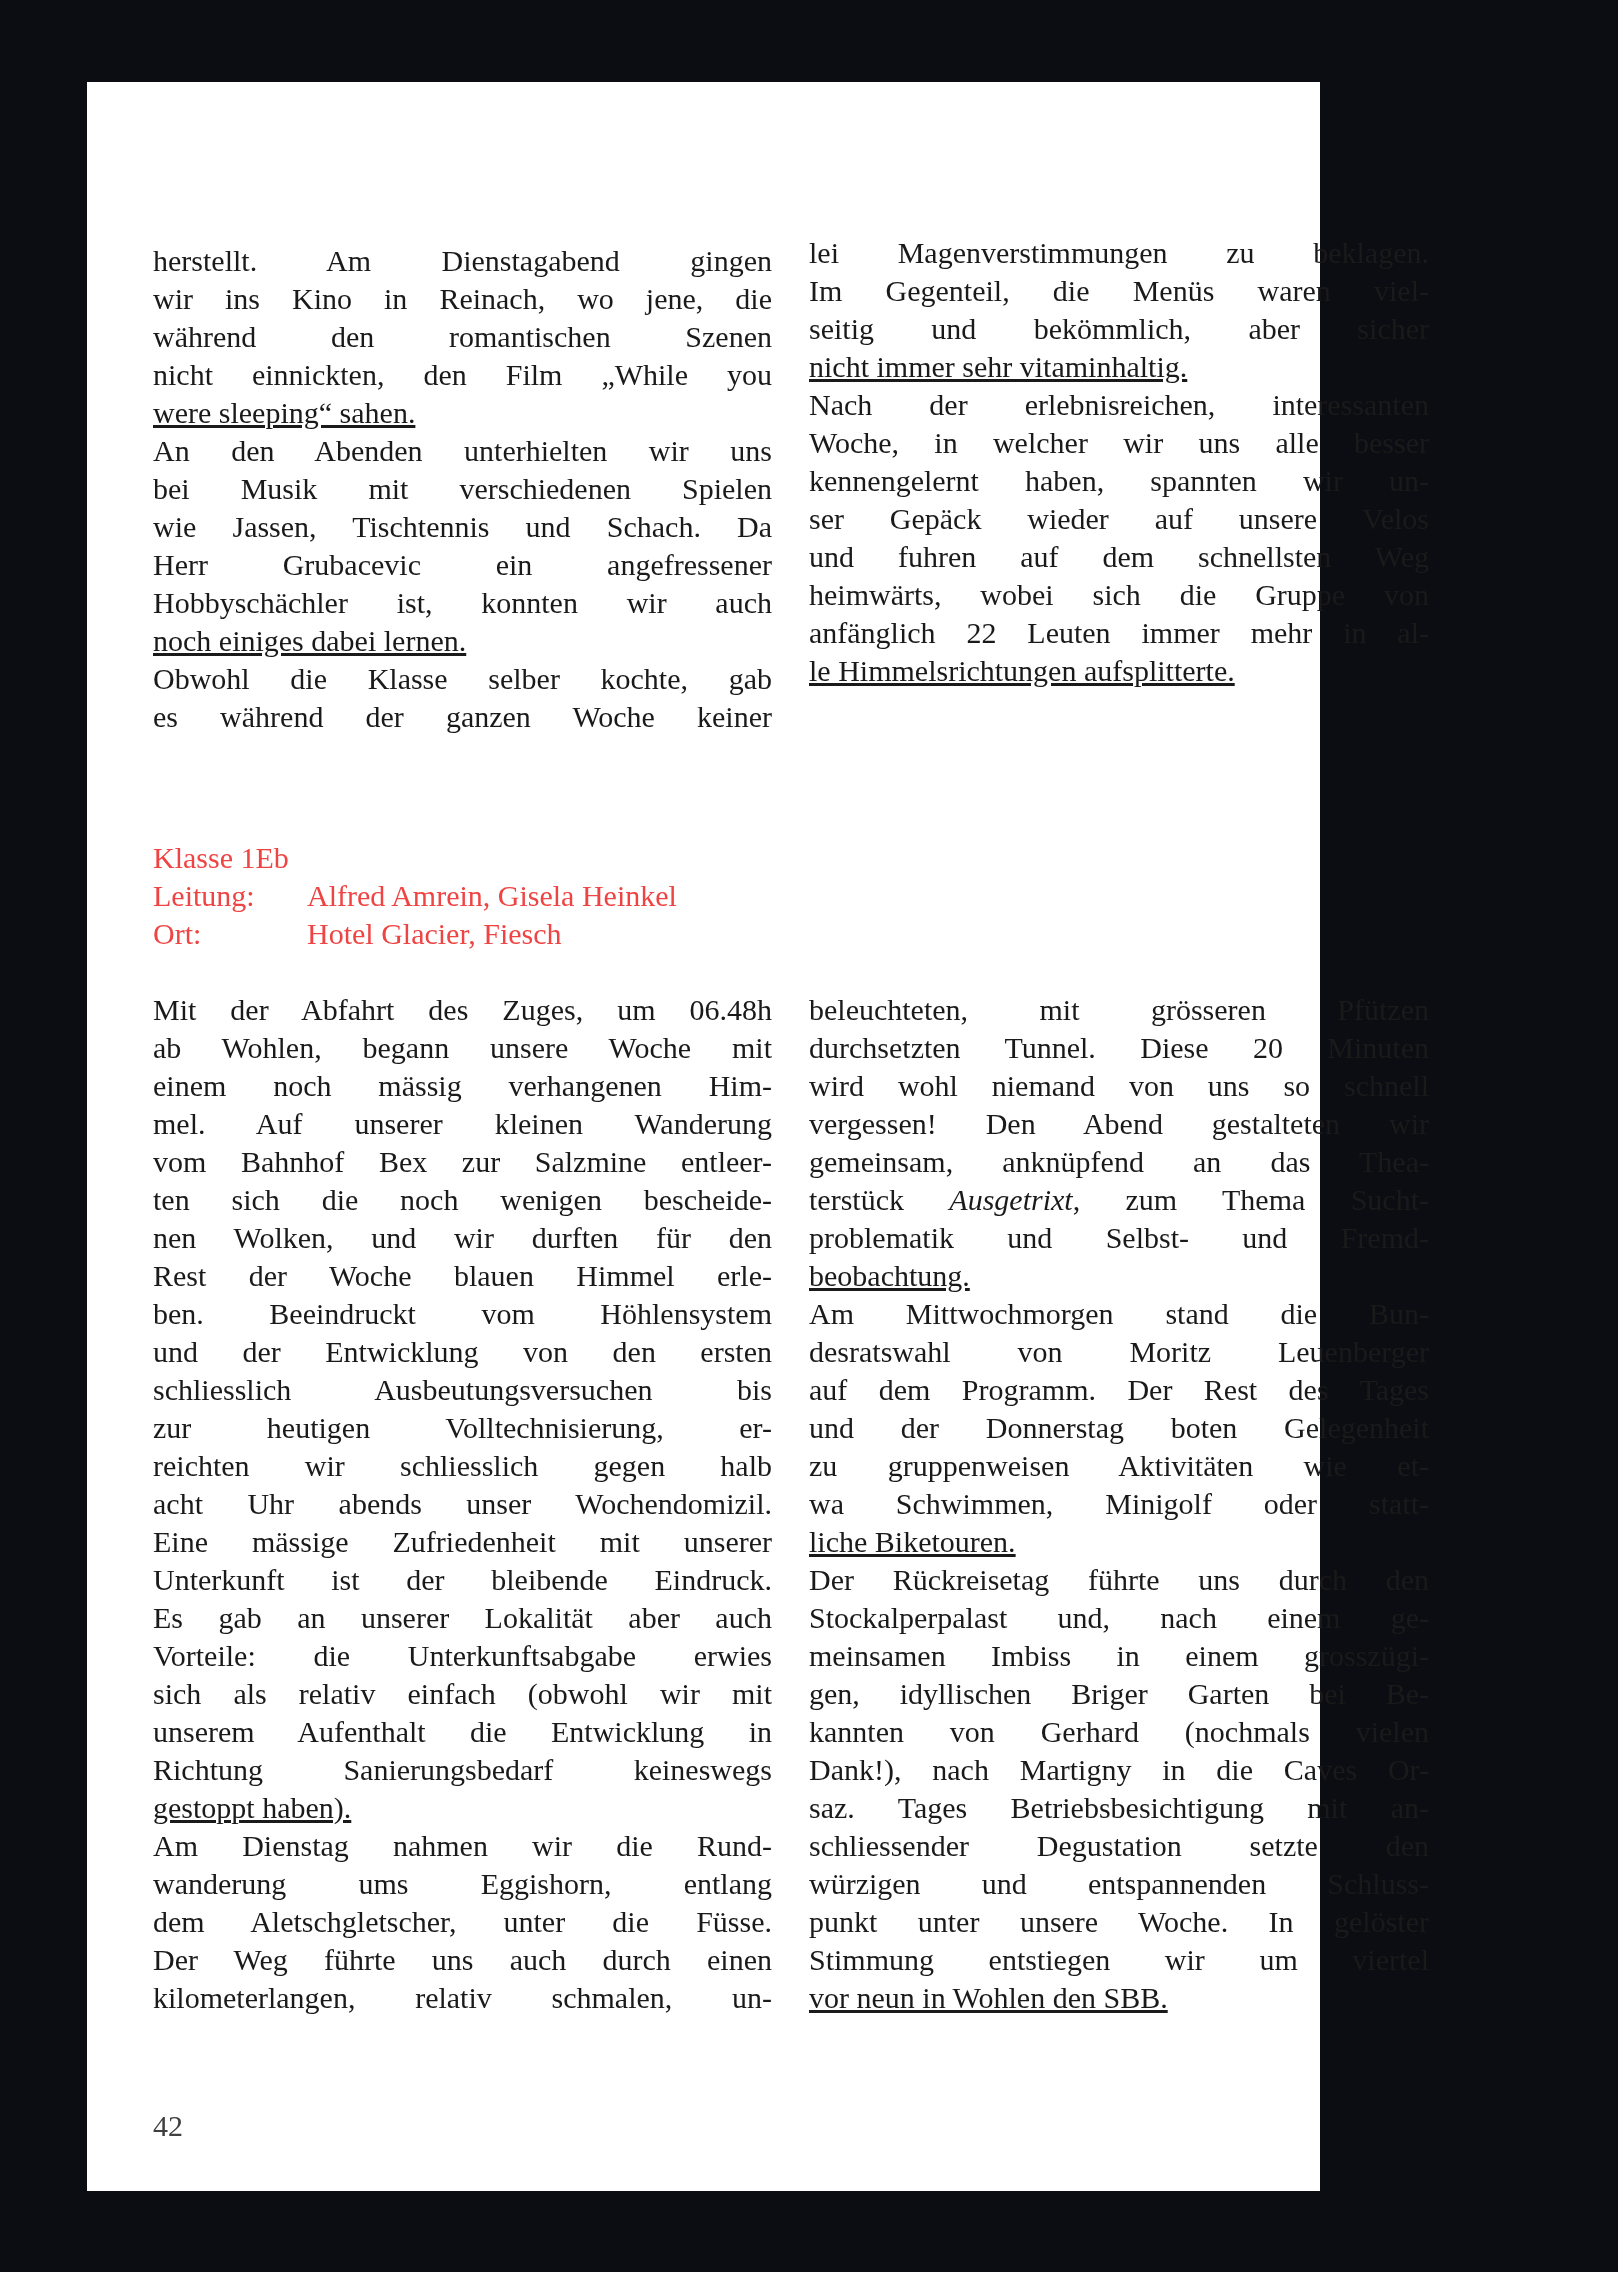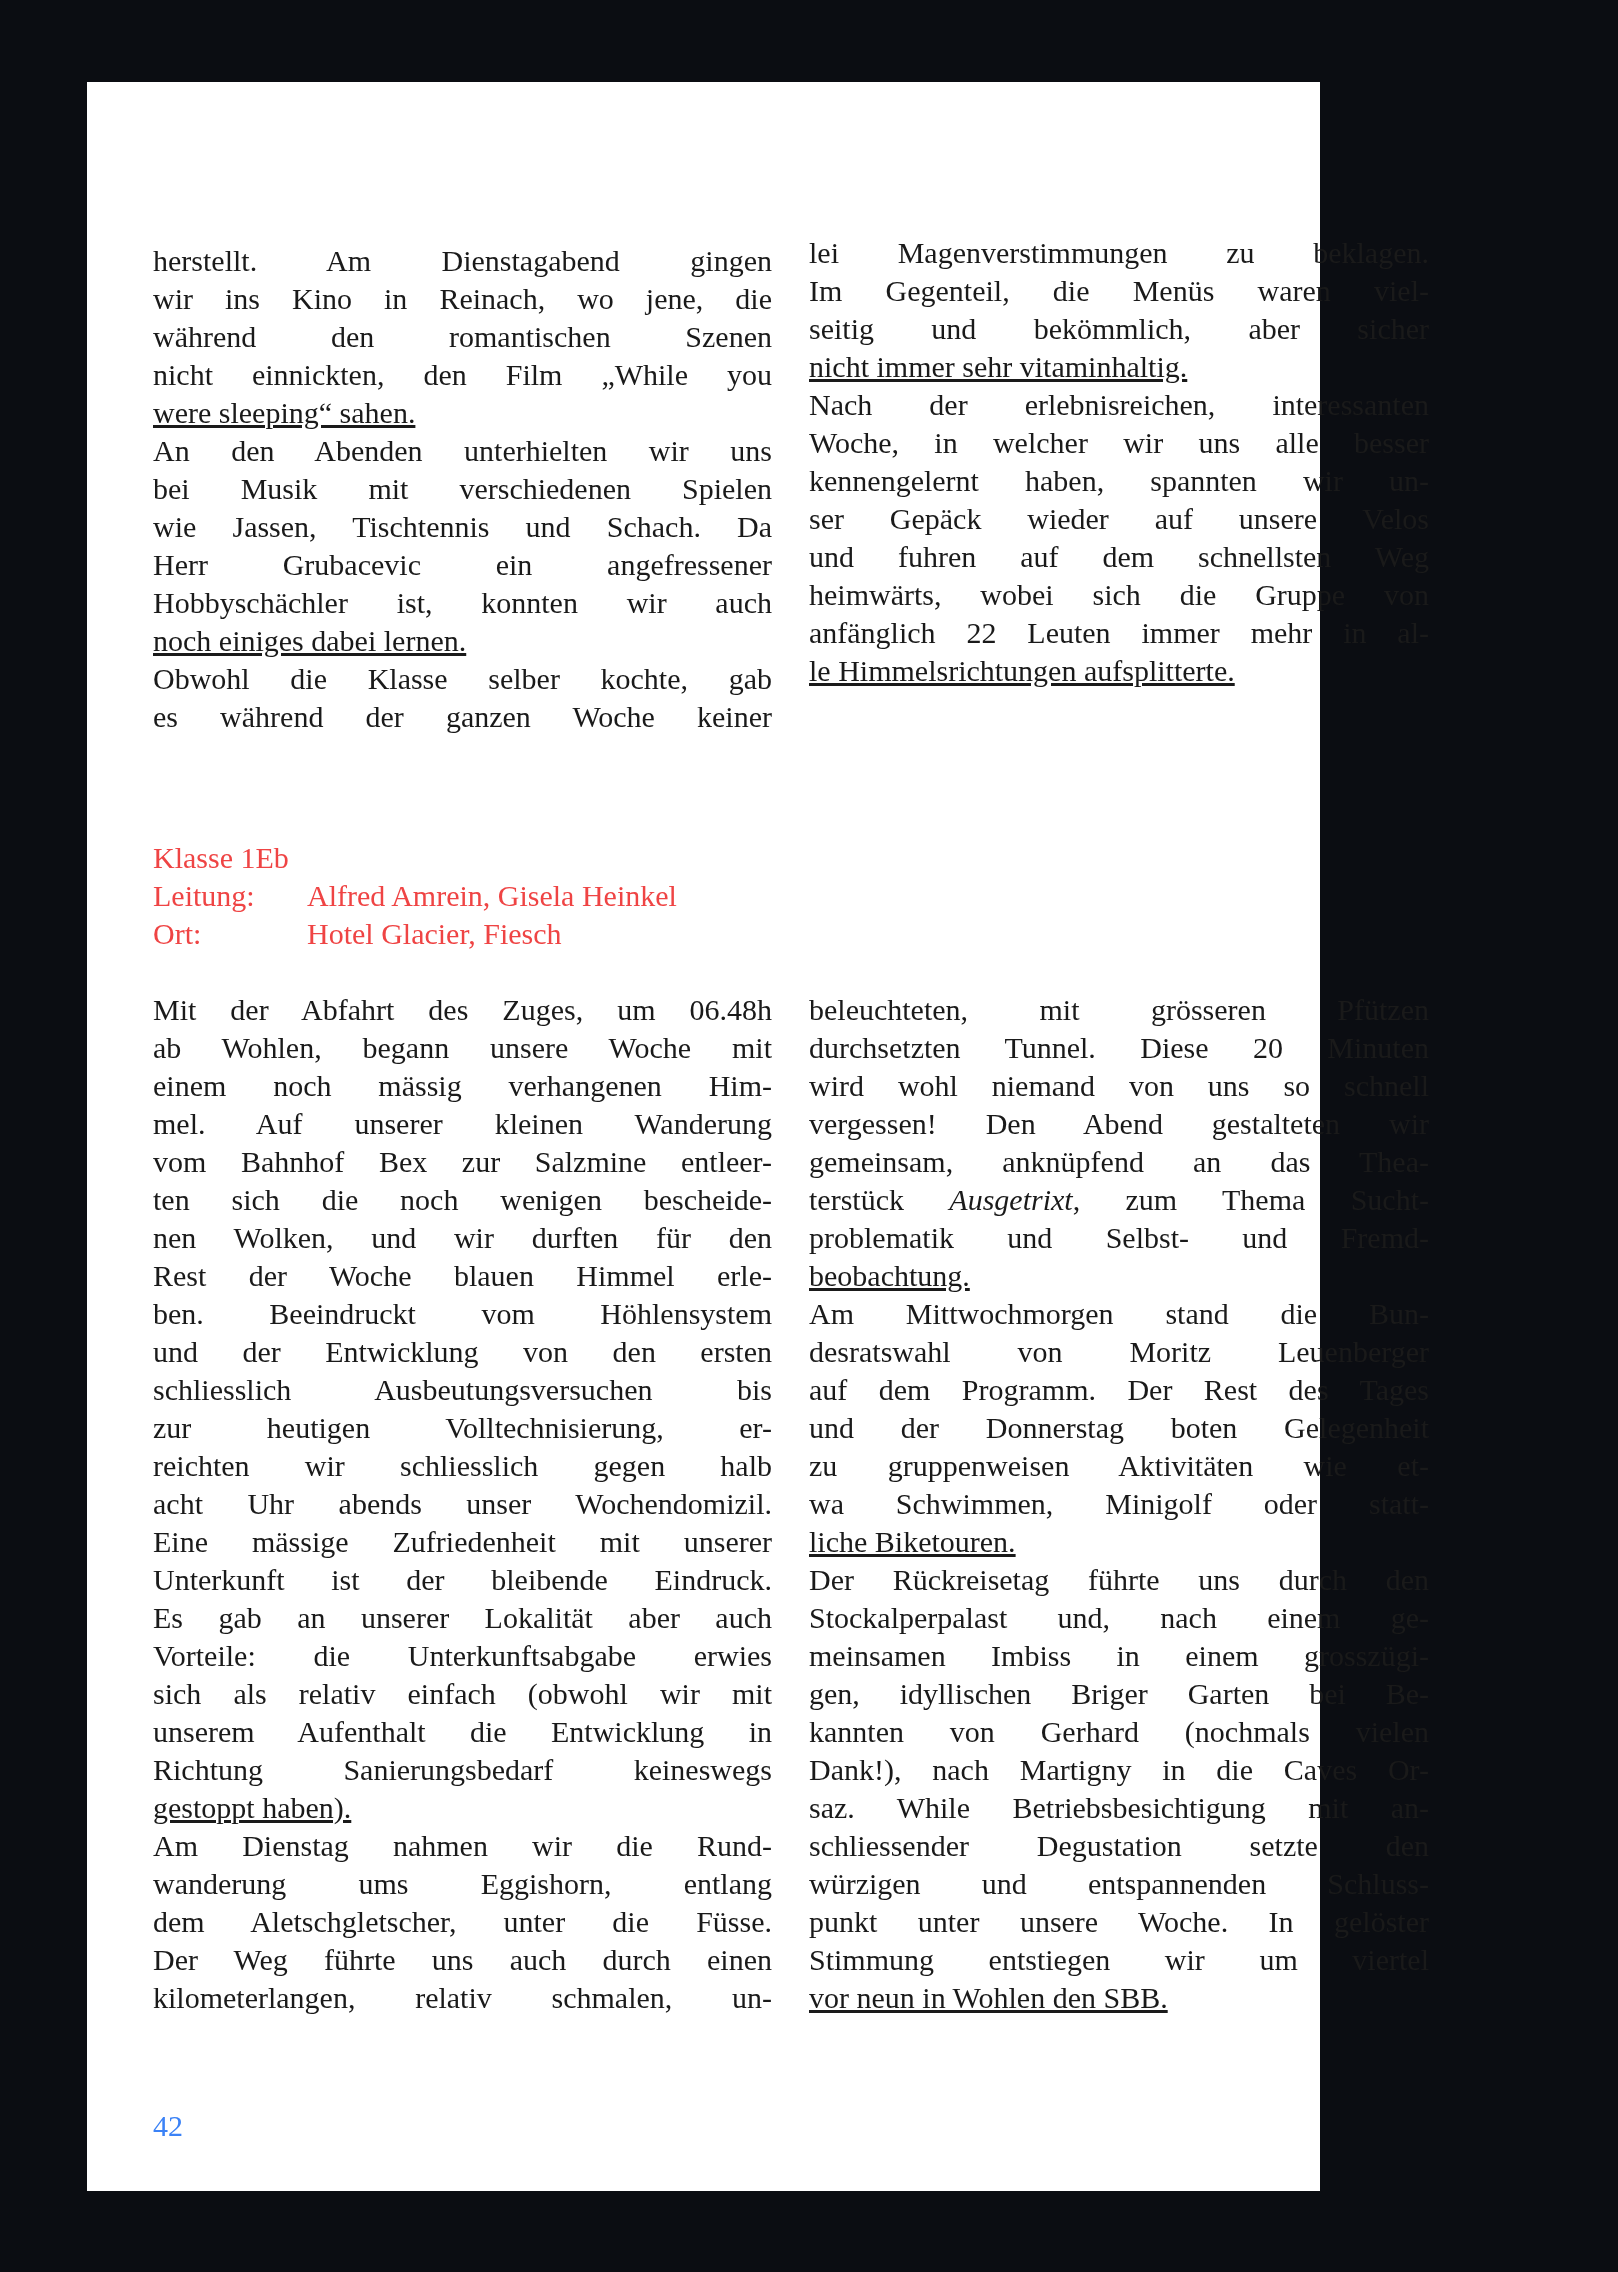--- a/index.html
+++ b/index.html
@@ -51,21 +51,21 @@
       color: #ef4444;
     }
     .heading .row { display: flex; height: 38px; }
     .heading .lbl { width: 154px; }
     .page-number {
       position: absolute;
       left: 66px;
       top: 2027px;
       font-family: "Liberation Serif", "DejaVu Serif", serif;
       font-size: 30px;
-      color: #3b82f6;
+      color: #404040;
     }
     em { font-style: italic; }
   </style>
 </head>
 <body>
 
 <div class="page">
 
   <div class="col top-left">
       <span class="line">herstellt. Am Dienstagabend gingen</span>
@@ -155,21 +155,21 @@
       <span class="line">und der Donnerstag boten Gelegenheit</span>
       <span class="line">zu gruppenweisen Aktivitäten wie et-</span>
       <span class="line">wa Schwimmen, Minigolf oder statt-</span>
       <span class="line last">liche Biketouren.</span>
       <span class="line">Der Rückreisetag führte uns durch den</span>
       <span class="line">Stockalperpalast und, nach einem ge-</span>
       <span class="line">meinsamen Imbiss in einem grosszügi-</span>
       <span class="line">gen, idyllischen Briger Garten bei Be-</span>
       <span class="line">kannten von Gerhard (nochmals vielen</span>
       <span class="line">Dank!), nach Martigny in die Caves Or-</span>
-      <span class="line">saz. While Betriebsbesichtigung mit an-</span>
+      <span class="line">saz. Tages Betriebsbesichtigung mit an-</span>
       <span class="line">schliessender Degustation setzte den</span>
       <span class="line">würzigen und entspannenden Schluss-</span>
       <span class="line">punkt unter unsere Woche. In gelöster</span>
       <span class="line">Stimmung entstiegen wir um viertel</span>
       <span class="line last">vor neun in Wohlen den SBB.</span>
     </div>
 
   <div class="page-number">42</div>
 </div>
 

